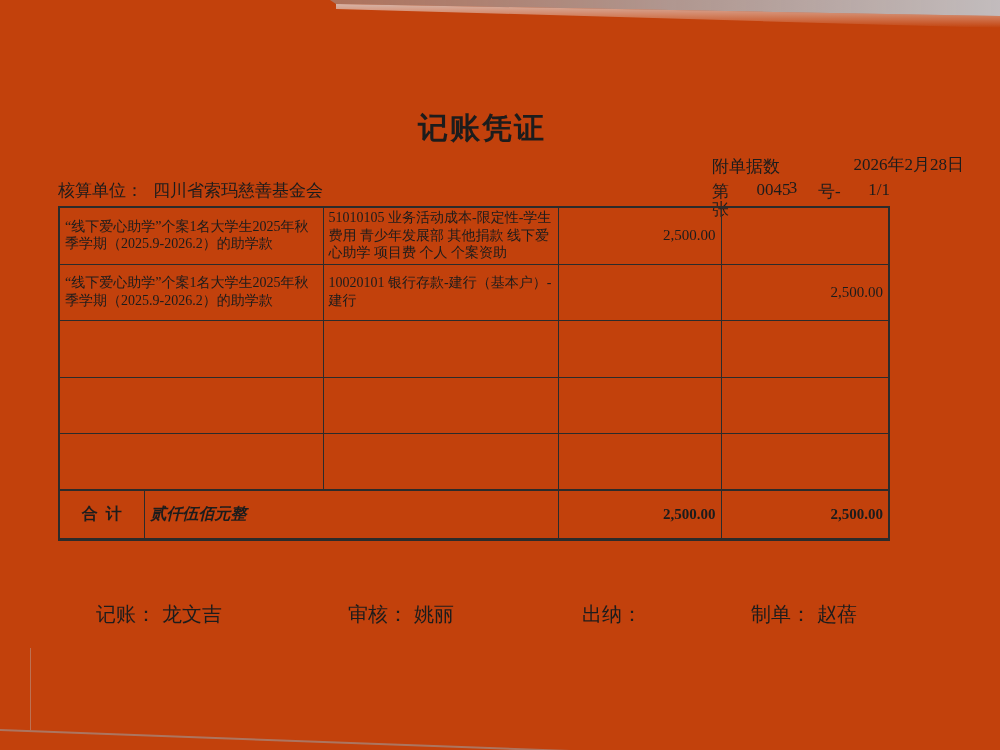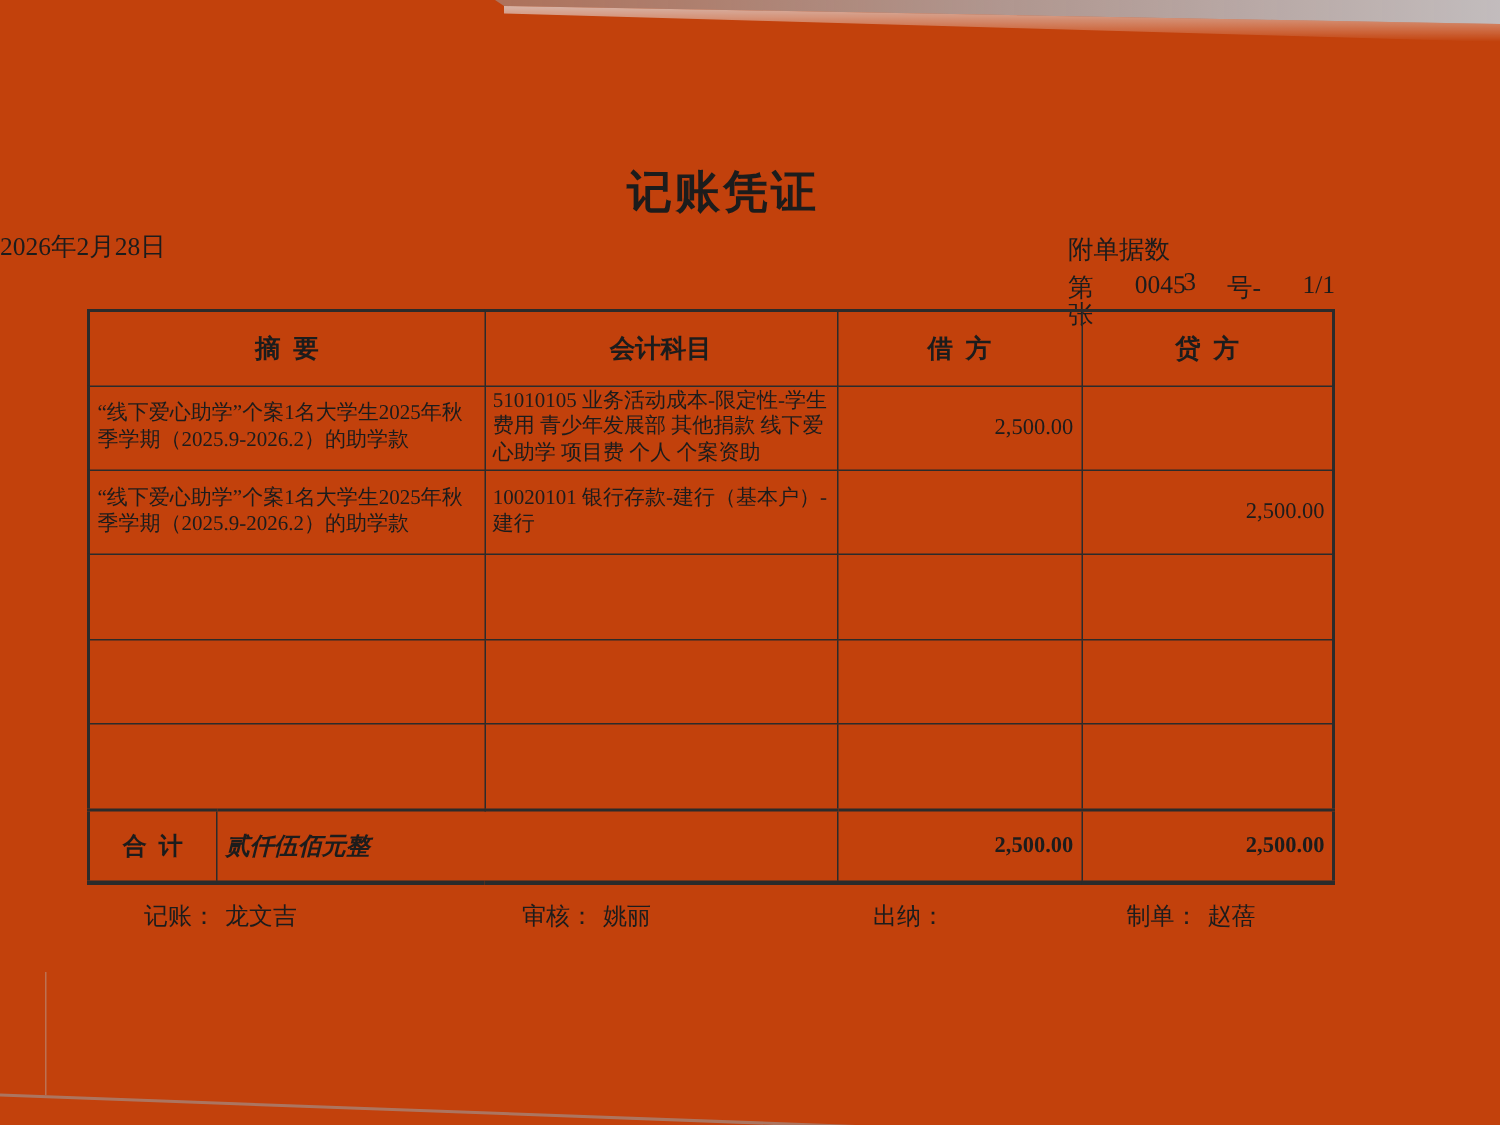--- a/index.html
+++ b/index.html
@@ -15,21 +15,21 @@
   
   .scan-top{position:absolute;top:0;left:0;filter:blur(.5px);pointer-events:none;}
   .scan-line-diag{position:absolute;left:-2px;top:729px;width:600px;height:1.5px;
     background:#9aa0a5;opacity:.55;transform:rotate(2.1deg);transform-origin:left top;}
   .scan-line-vert{position:absolute;left:30px;top:648px;width:1px;height:82px;
     background:#b5babf;opacity:.4;}
 
   
   .title{position:absolute;left:0;top:108px;width:964px;text-align:center;
     font-size:30px;font-weight:bold;letter-spacing:2px;}
-  .date{position:absolute;left:0;top:153px;width:964px;text-align:left;
+  .date{position:absolute;left:0;top:153px;width:964px;text-align:right;
     font-size:17px;}
   .attach-row{position:absolute;left:712px;top:155px;width:162px;
     display:flex;font-size:17px;flex-direction:column;}
   .attach-row .count{flex:1;text-align:center;}
   .unit-row{position:absolute;left:58px;top:179px;font-size:17px;}
   .unit-row .unit-name{margin-left:10px;}
   .number-row{position:absolute;left:712px;top:180px;width:178px;
     display:flex;justify-content:space-between;font-size:17px;}
 
   
@@ -45,21 +45,21 @@
   th.col-head{font-size:17px;font-weight:600;text-align:center;white-space:pre;}
   td.cell-text{font-size:14px;line-height:1.26;text-align:left;
     padding:1px 4px 2px 5px;vertical-align:middle;}
   td.cell-amt{font-size:15px;text-align:right;padding-right:5px;}
   tr.h-total td{border-top-width:2px;}
   td.total-label{font-size:16px;font-weight:600;text-align:center;white-space:pre;}
   td.total-words{font-size:16px;font-weight:600;text-align:left;padding-left:6px;font-style:italic;}
   td.total-amt{font-size:15px;font-weight:600;text-align:right;padding-right:5px;}
 
   
-  .footer{position:absolute;left:0;top:601px;width:1000px;height:24px;font-size:16px;}
+  .footer{position:absolute;left:0;top:601px;width:1000px;height:24px;font-size:20px;}
   .sig{position:absolute;top:0;white-space:nowrap;}
   .sig .sig-name{margin-left:6px;}
   .sig-bookkeeper{left:96px;}
   .sig-reviewer{left:348px;text-align:right;}
   .sig-cashier{left:582px;}
   .sig-preparer{left:751px;}
 </style>
 </head>
 <body>
 
@@ -85,43 +85,40 @@
 
   <div class="title">记账凭证</div>
   <div class="date">2026年2月28日</div>
 
   <div class="attach-row">
     <span>附单据数</span>
     <span class="count">3</span>
     <span>张</span>
   </div>
 
+  <div class="unit-row">
+    <span>核算单位：</span><span class="unit-name">四川省索玛慈善基金会</span>
+  </div>
 
   <div class="number-row">
     <span>第</span>
     <span>0045</span>
     <span>号-</span>
     <span>1/1</span>
   </div>
 
   <table class="voucher">
     <colgroup>
       <col style="width:85px">
         <col style="width:179px">
         <col style="width:235px">
       <col style="width:163px">
         <col style="width:168px">
     </colgroup>
     <tbody>
-        <tr class="h-header">
-      <th class="col-head" colspan="2">摘  要</th>
-      <th class="col-head">会计科目</th>
-      <th class="col-head">借  方</th>
-      <th class="col-head">贷  方</th>
-    </tr>
     <tr class="h-row">
       <td class="cell-text" colspan="2">“线下爱心助学”个案1名大学生2025年秋季学期（2025.9-2026.2）的助学款</td>
       <td class="cell-text">51010105 业务活动成本-限定性-学生费用 青少年发展部 其他捐款 线下爱心助学 项目费 个人 个案资助</td>
       <td class="cell-amt">2,500.00</td>
       <td class="cell-amt"></td>
     </tr>
     <tr class="h-row">
       <td class="cell-text" colspan="2">“线下爱心助学”个案1名大学生2025年秋季学期（2025.9-2026.2）的助学款</td>
       <td class="cell-text">10020101 银行存款-建行（基本户）-建行</td>
       <td class="cell-amt"></td>

